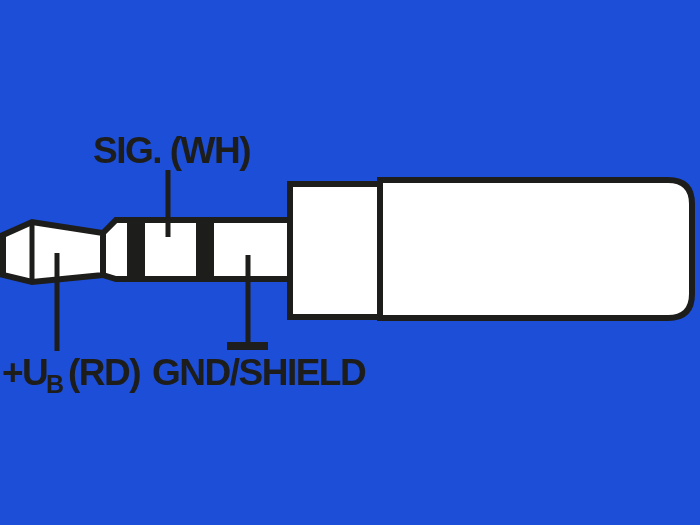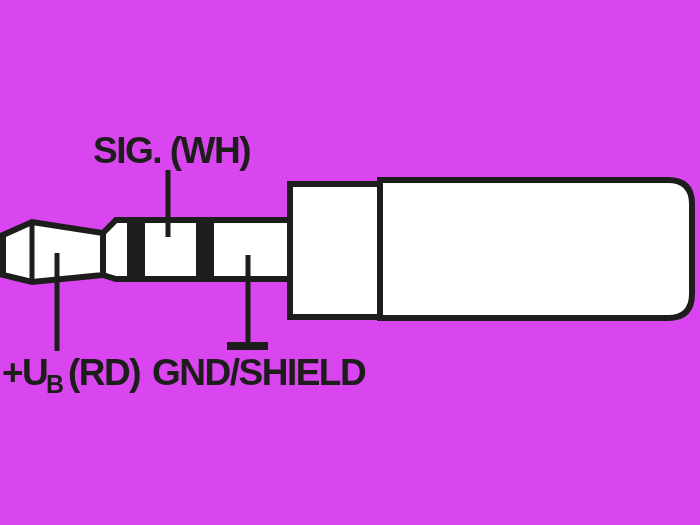--- a/index.html
+++ b/index.html
@@ -7,21 +7,21 @@
     padding: 0;
     background: #ffffff;
     width: 700px;
     height: 525px;
     overflow: hidden;
   }
   .stage {
     position: relative;
     width: 700px;
     height: 525px;
-    background: #d946ef;
+    background: #1d4ed8;
     font-family: "Liberation Sans", sans-serif;
   }
   svg { display: block; }
   .outline {
     fill: #ffffff;
     stroke: #1d1d1b;
     stroke-width: 6;
     stroke-linejoin: miter;
   }
   .facet {

